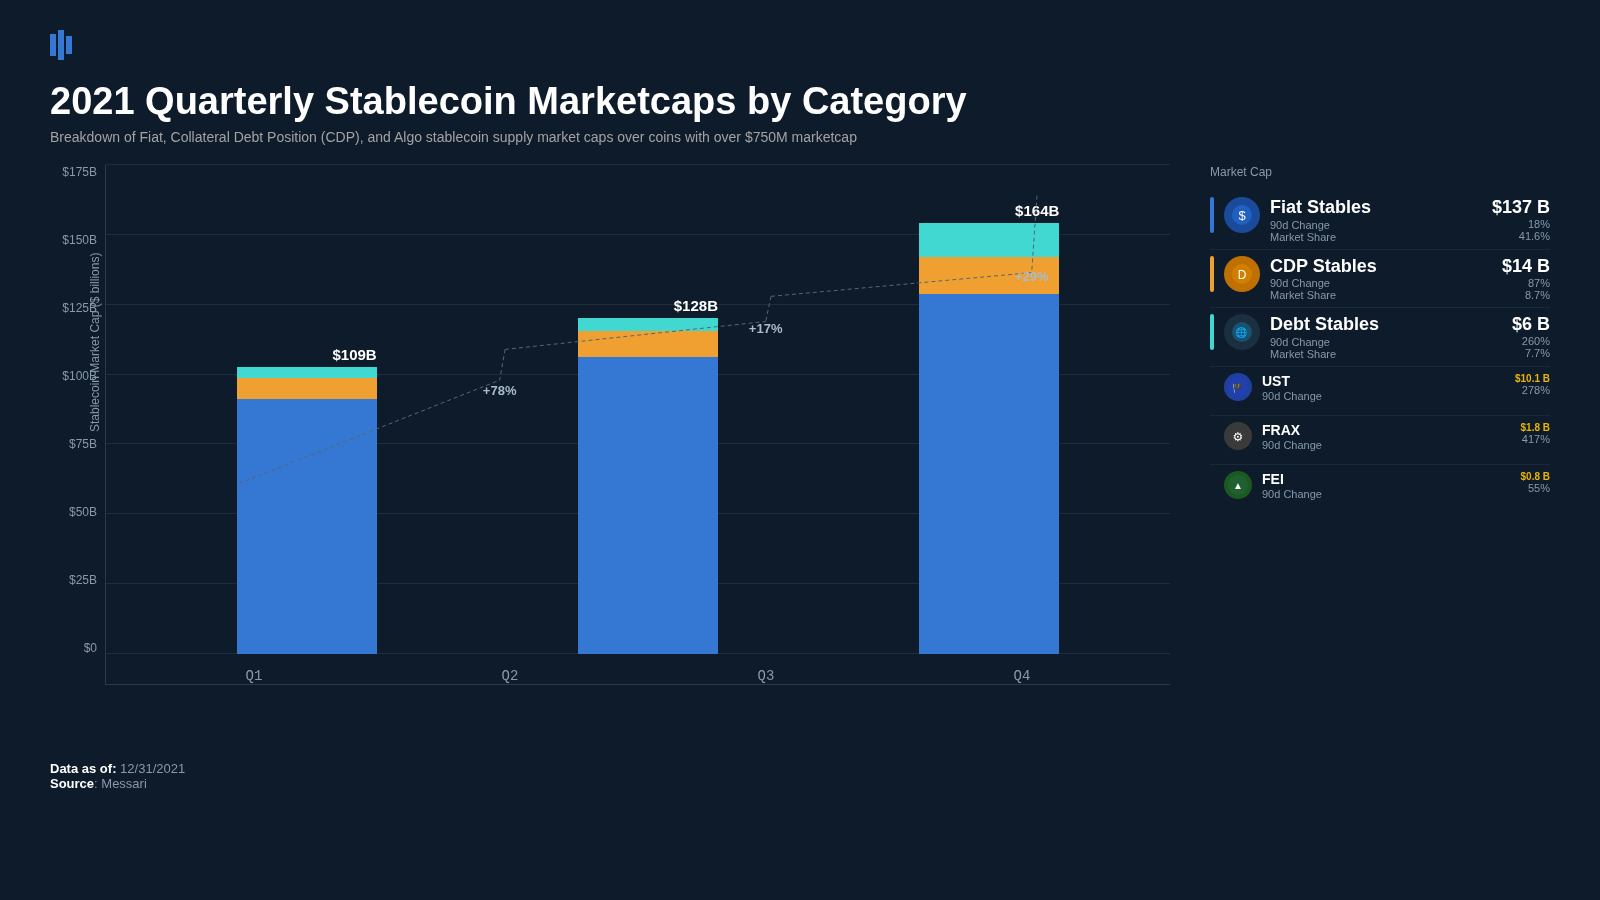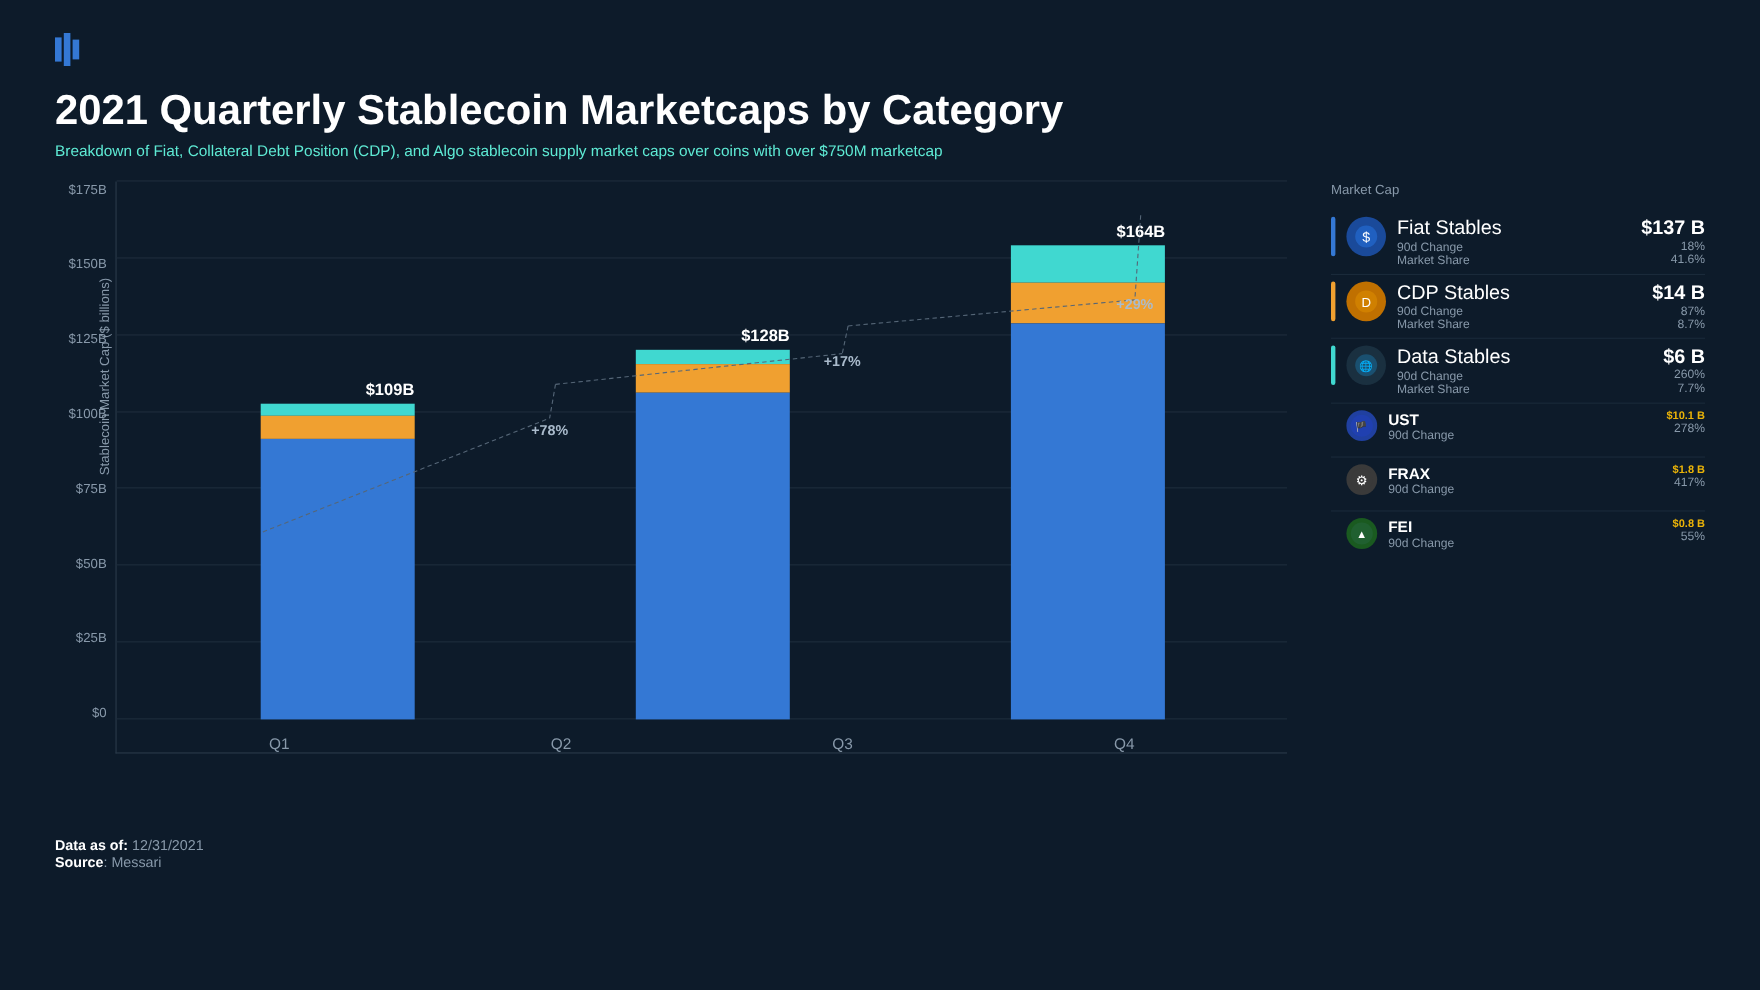--- a/index.html
+++ b/index.html
@@ -29,21 +29,21 @@
       color: #ffffff;
     }
     h1 {
       font-size: 38px;
       font-weight: 800;
       color: #ffffff;
       margin-bottom: 6px;
     }
     .subtitle {
       font-size: 14px;
-      color: #5eead4;
+      color: #a3a3a3;
       margin-bottom: 20px;
     }
     .main-content {
       display: flex;
       gap: 40px;
       height: 580px;
     }
     .chart-area {
       flex: 1;
       position: relative;
@@ -127,20 +127,21 @@
     }
     .bar-segment-cyan { background: #40d8d0; }
     .bar-segment-orange { background: #f0a030; }
     .bar-segment-blue { background: #3478d4; }
     .x-labels {
       position: absolute;
       bottom: 0; left: 0; right: 0;
       display: flex;
       justify-content: space-around;
       padding: 0 20px;
+      font-family: Liberation Mono, monospace;
     }
     .x-label {
       font-size: 14px;
       color: #8899aa;
       width: 160px;
       text-align: center;
     }
     .legend-area {
       width: 340px;
       display: flex;
@@ -175,21 +176,21 @@
       width: 4px;
       height: 36px;
       border-radius: 2px;
       flex-shrink: 0;
     }
     .legend-info {
       flex: 1;
     }
     .legend-name {
       font-size: 18px;
-      font-weight: 400;
+      font-weight: 700;
       color: #ffffff;
       line-height: 1.2;
     }
     .legend-name-small {
       font-size: 14px;
       font-weight: 600;
       color: #ffffff;
       line-height: 1.2;
     }
     .legend-sub {
@@ -355,21 +356,21 @@
         </div>
         <div class="legend-item">
           <div class="legend-color-bar" style="background: rgb(64, 216, 208);"></div>
           <div class="legend-icon" style="background: rgb(26, 48, 64);">
             <svg width="22" height="22" viewBox="0 0 22 22">
               <circle cx="11" cy="11" r="10" fill="#1a5070"></circle>
               <text x="11" y="15" text-anchor="middle" font-size="10" fill="white">🌐</text>
             </svg>
           </div>
           <div class="legend-info">
-            <div class="legend-name">Data Stables</div>
+            <div class="legend-name">Debt Stables</div>
             <div class="legend-sub">90d Change</div>
             <div class="legend-sub">Market Share</div>
           </div>
           <div class="legend-value">
             <div class="legend-value-main">$6 B</div>
             <div class="legend-value-sub">260%</div>
             <div class="legend-value-sub">7.7%</div>
           </div>
         </div>
         <div class="legend-item">

